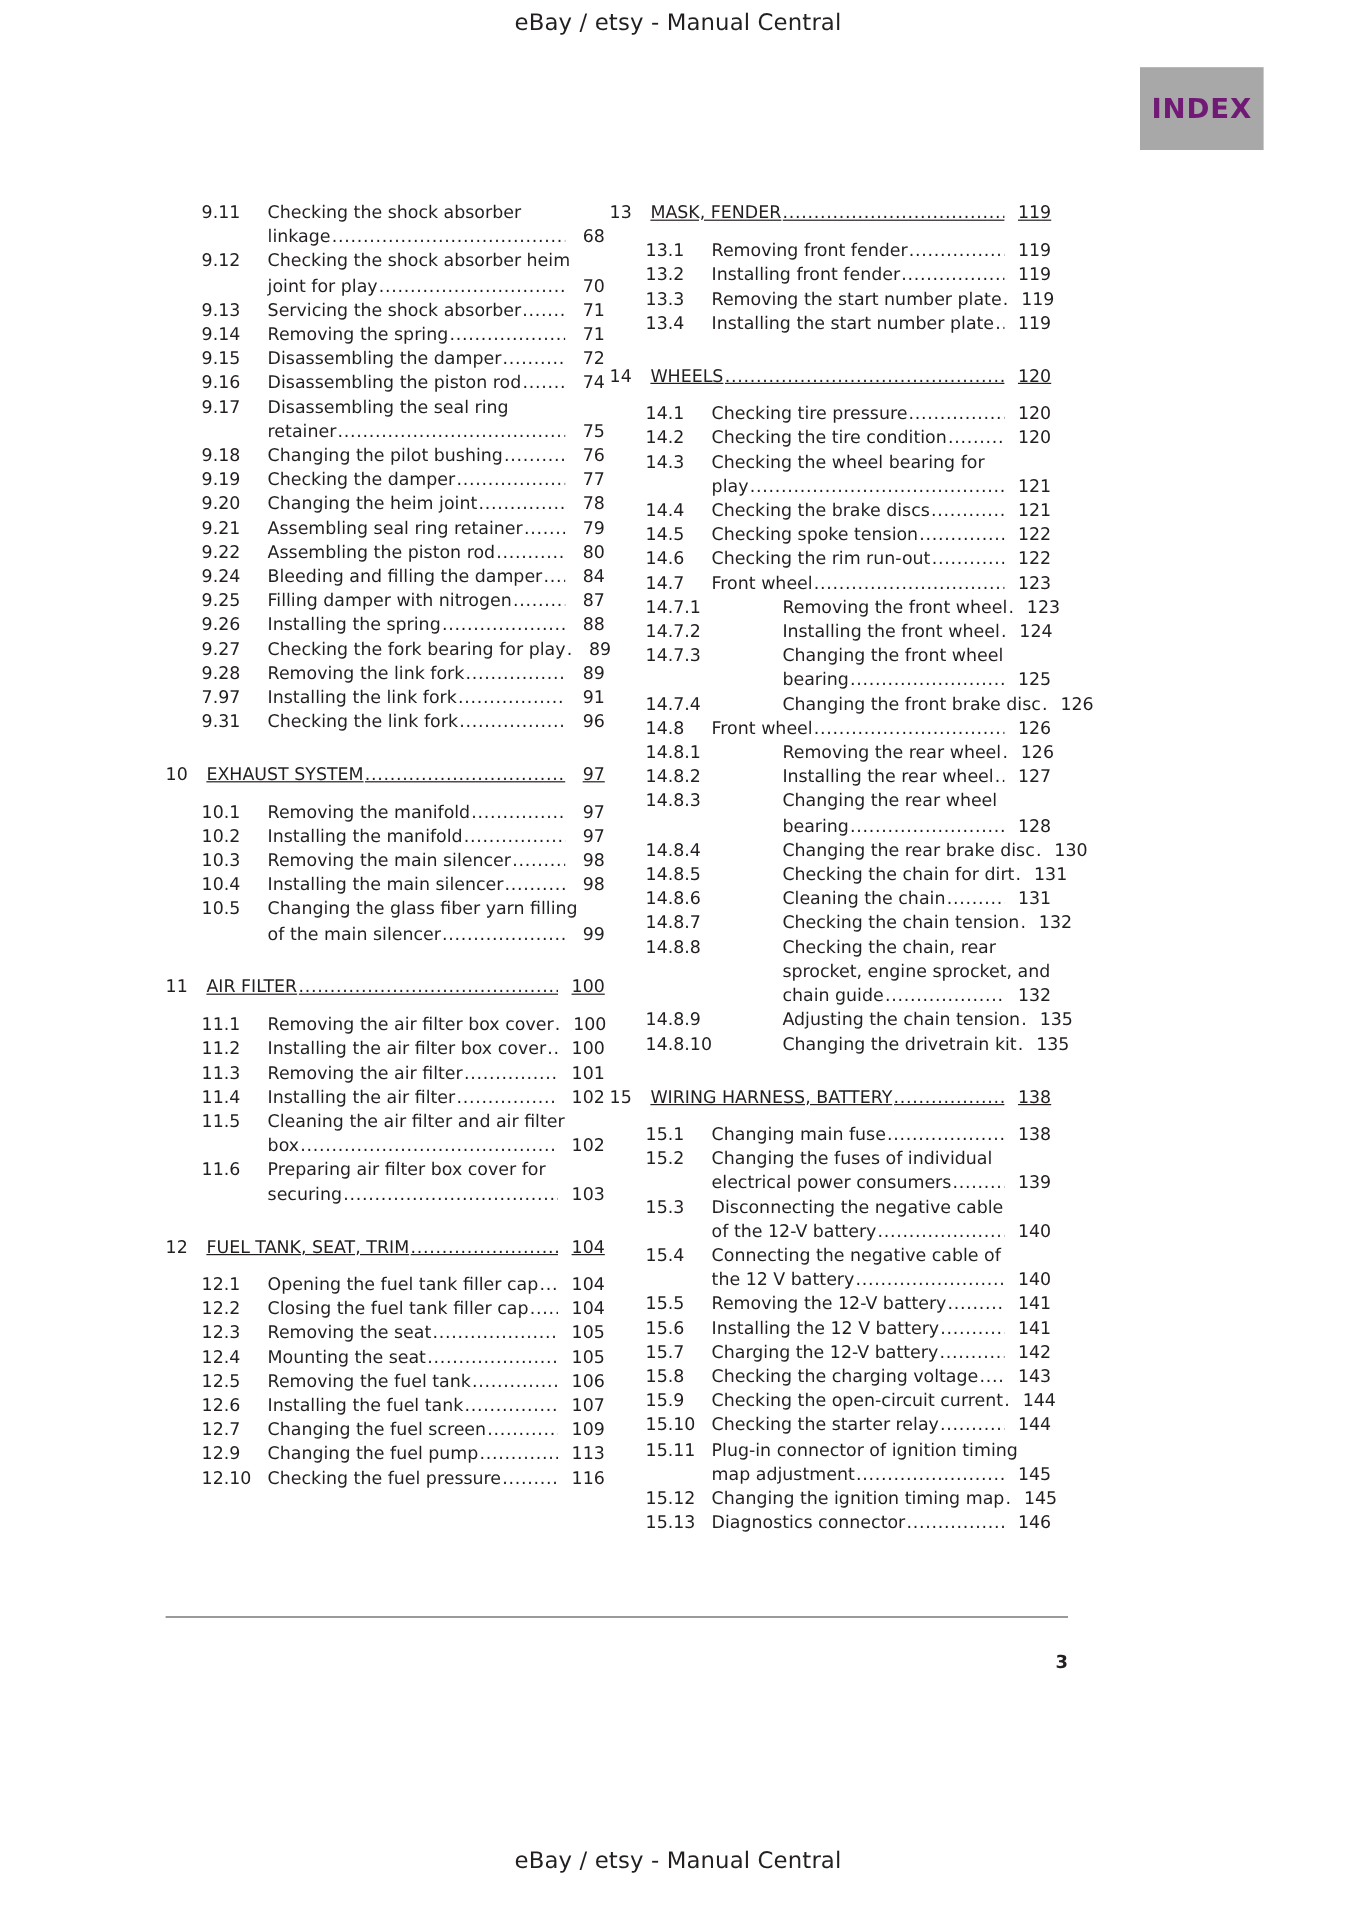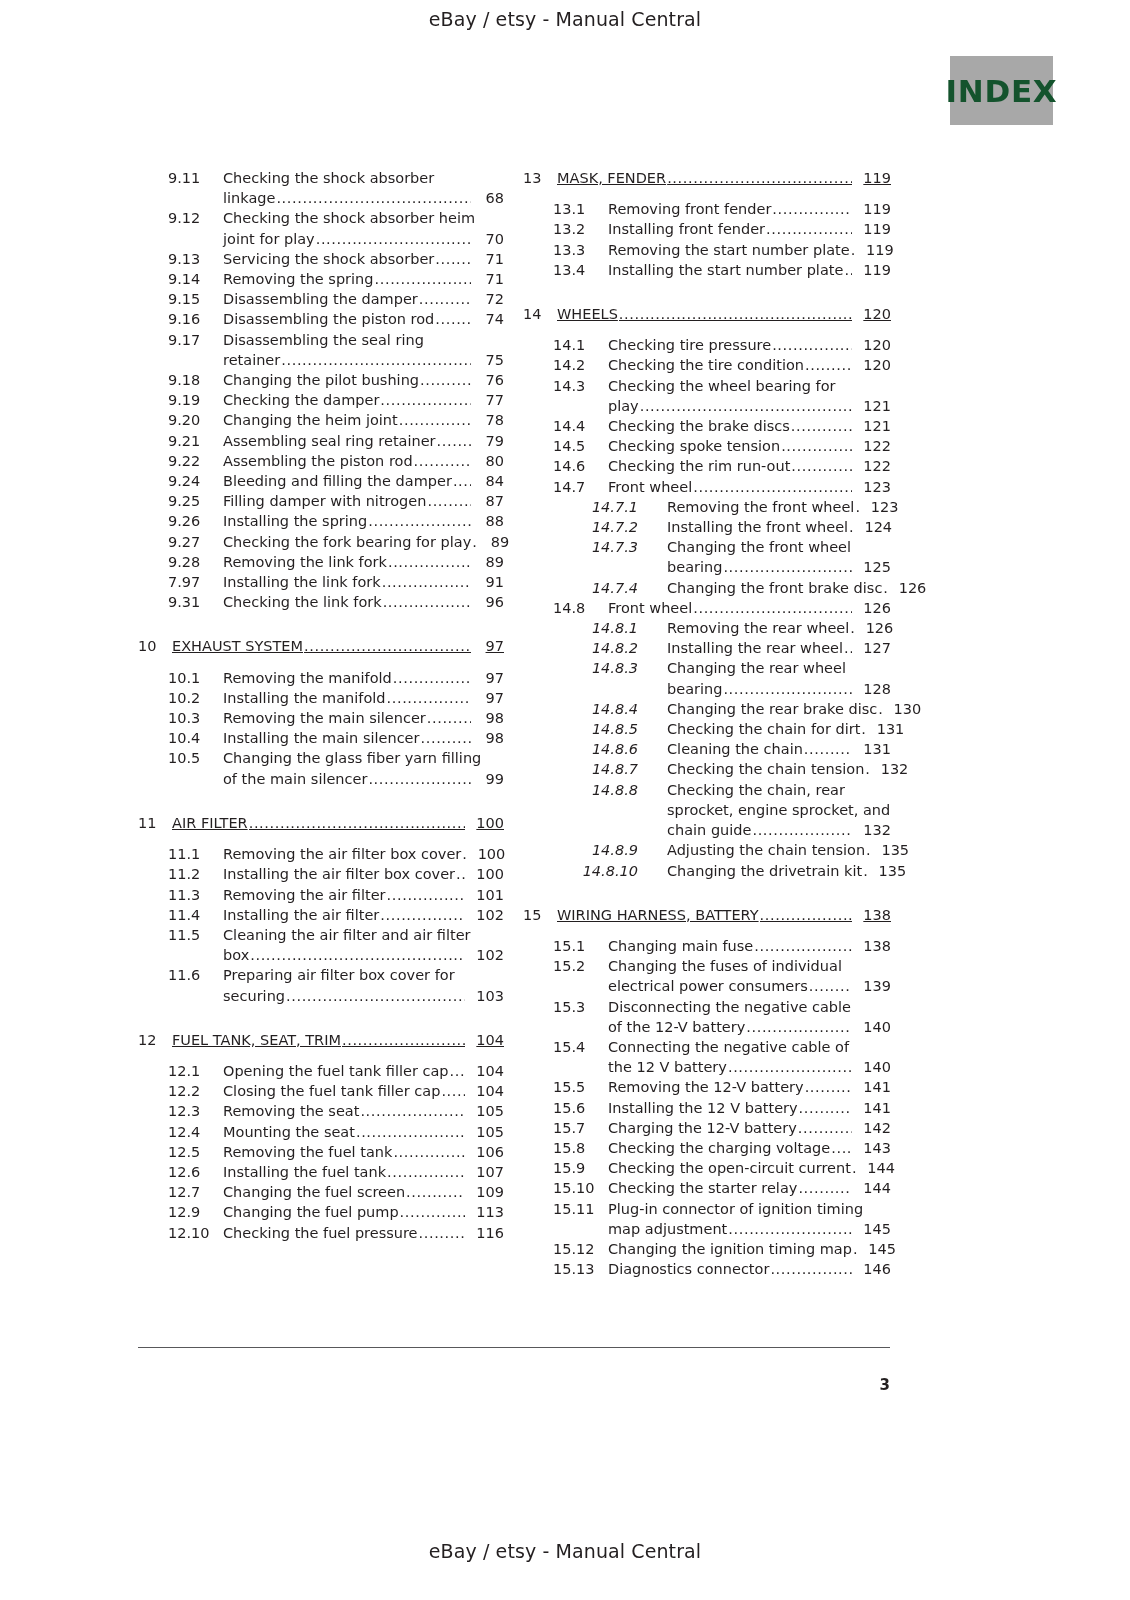--- a/index.html
+++ b/index.html
@@ -43,44 +43,44 @@
     left: 950px;
     top: 56px;
     width: 103px;
     height: 69px;
     background: #a8a8a8;
     display: flex;
     align-items: center;
     justify-content: center;
   }
   .index-tab-label {
-    font-size: 31px;
+    font-size: 23px;
     font-weight: bold;
-    color: #14532d;
+    color: #701a75;
     letter-spacing: 0.7px;
   }
 
   .toc {
     position: absolute;
     left: 0;
     top: 168px;
     width: 1130px;
   }
 
   .columns {
     position: relative;
     width: 1130px;
   }
 
   .col {
     position: absolute;
     top: 0;
   }
   .col-left  { left: 138px;  width: 366px; }
-  .col-right { left: 523px;  width: 368px; }
+  .col-right { left: 508px;  width: 368px; }
 
   
   .entry {
     display: flex;
     align-items: baseline;
     font-size: 14.5px;
     line-height: 20.2px;
     color: #231f20;
   }
 
@@ -107,24 +107,23 @@
     box-sizing: content-box;
   }
   .section .title-wrap {
     flex: 1 1 auto;
     min-width: 0;
   }
 
   .subsection .num {
     width: 85px;
     flex: 0 0 85px;
-    text-align: right;
+    text-align: left;
     padding-left: 30px;
     box-sizing: content-box;
-    font-style: italic;
   }
   .subsection .title-wrap {
     flex: 1 1 auto;
     min-width: 0;
     margin-left: 29px;
   }
 
   .title-wrap {
     position: relative;
     display: block;

